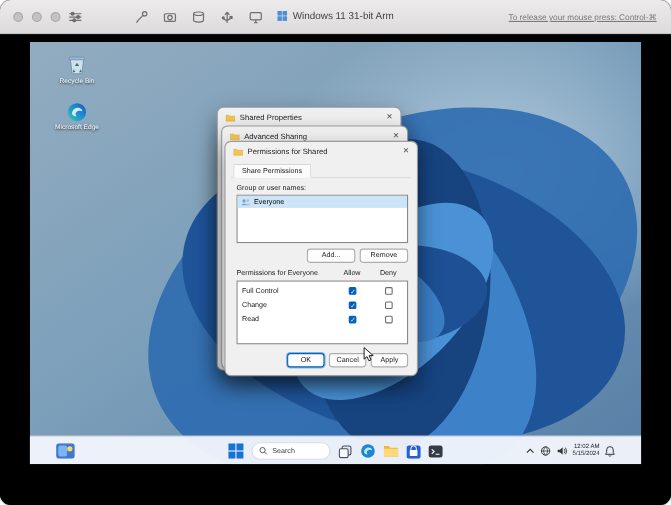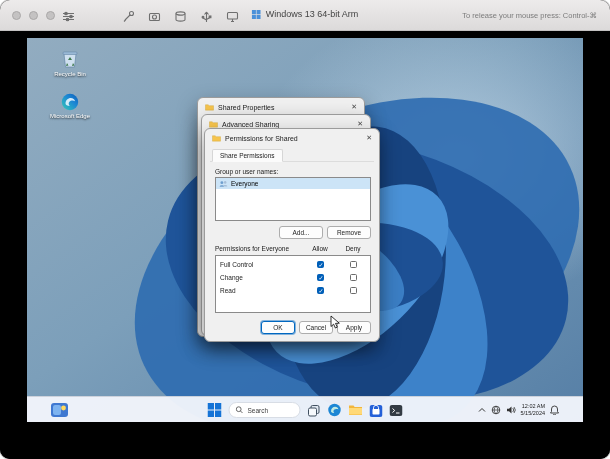--- a/index.html
+++ b/index.html
@@ -10,21 +10,21 @@
 
   
   .titlebar { position:absolute; top:0; left:0; right:0; height:31px;
               background:linear-gradient(#edebeb,#dcdada); border-bottom:1px solid #c3c1c1; }
   .traffic { position:absolute; left:12px; top:11px; display:flex; gap:8px; }
   .light { width:9px; height:9px; border-radius:50%; background:#c4c2c2; border:1px solid #aaa8a8; }
   .tb-icon { position:absolute; top:9px; width:13px; height:13px; }
   .tb-icon svg { width:13px; height:13px; stroke:#6f6f6f; fill:none; stroke-width:1.1; }
   .vm-title { position:absolute; top:9px; left:50%; transform:translateX(-50%); display:flex; gap:5px;
               align-items:center; font-size:9px; color:#444; white-space:nowrap; }
-  .vm-hint { position:absolute; top:11px; right:13px; font-size:7.5px; color:#7b7b7b; white-space:nowrap; }
+  .vm-hint { position:absolute; top:11px; right:13px; font-size:7.5px; color:#7b7b7b; white-space:nowrap;text-decoration:underline; }
 
   
   .screen-area { position:absolute; top:32px; left:0; right:0; bottom:0; background:#000; }
   .win-screen { position:absolute; left:27px; top:6px; width:556px; height:384px; overflow:hidden; }
   .wallpaper { position:absolute; inset:0; }
 
   
   .desk-icon { position:absolute; width:54px; text-align:center; color:#fff; font-size:6px;
                text-shadow:0 1px 2px rgba(0,0,0,.85); }
   .desk-icon svg { display:block; margin:0 auto 2px auto; }
@@ -130,21 +130,21 @@
         </svg>
     </span>
 
     <div class="vm-title">
       <svg width="9" height="9" viewBox="0 0 14 14">
         <rect x="0" y="0" width="6.5" height="6.5" fill="#4a90d9"></rect>
           <rect x="7.5" y="0" width="6.5" height="6.5" fill="#4a90d9"></rect>
         <rect x="0" y="7.5" width="6.5" height="6.5" fill="#4a90d9"></rect>
           <rect x="7.5" y="7.5" width="6.5" height="6.5" fill="#4a90d9"></rect>
       </svg>
-      <span>Windows 13 64-bit Arm</span>
+      <span>Windows 11 31-bit Arm</span>
     </div>
     <div class="vm-hint">To release your mouse press: Control-⌘</div>
   </div>
 
   <div class="screen-area">
     <div class="win-screen">
 
       <svg class="wallpaper" viewBox="0 0 556 384" preserveAspectRatio="none">
         <defs>
           <linearGradient id="bg" x1="0" y1="0" x2="1" y2="1">

